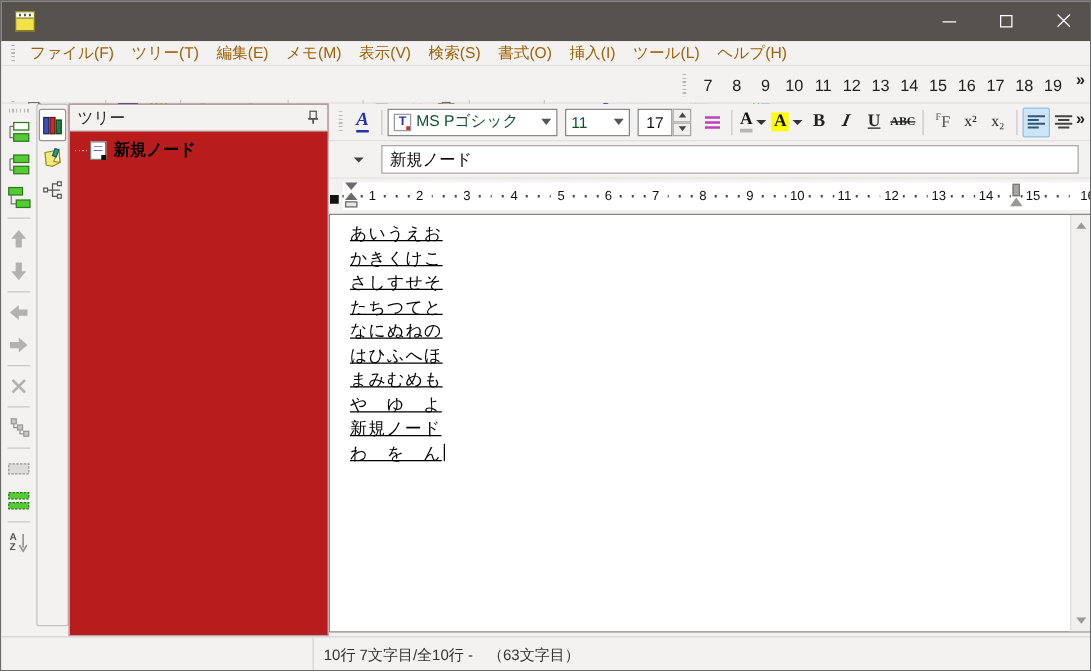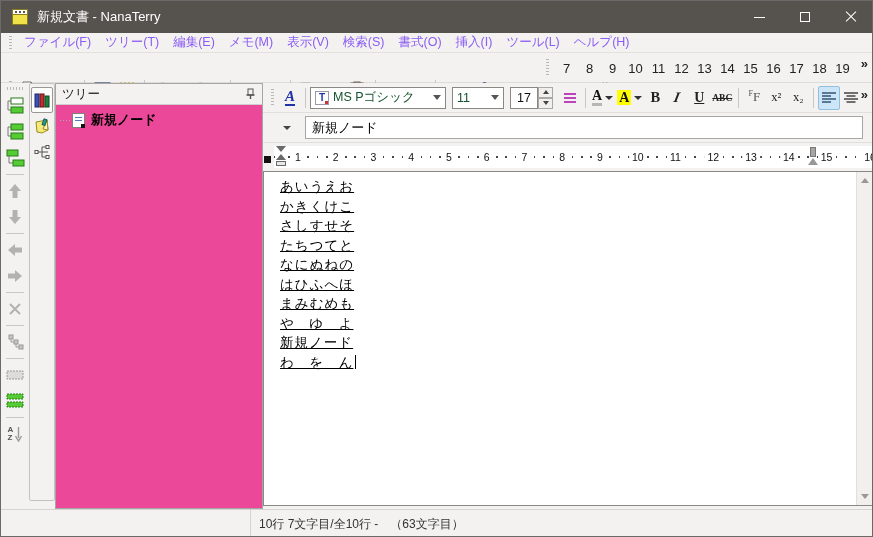--- a/index.html
+++ b/index.html
@@ -26,21 +26,21 @@
     width:14px; height:1px; background:#fff; }
   .glyph-close::before { transform:rotate(45deg); }
   .glyph-close::after { transform:rotate(-45deg); }
 
   
   #menubar { position:absolute; left:0; top:32px; width:873px; height:20px;
     background:#f3f2f0; display:flex; align-items:center; padding-left:8px;
     border-bottom:1px solid #e2e1df; }
   #menubar::before { content:""; width:3px; height:14px; margin-right:5px;
     background:repeating-linear-gradient(to bottom,#b9b7b5 0 1px,transparent 1px 3px); }
-  .menu-item { font-size:12.5px; color:#8b5cf6; padding:2px 7px; }
+  .menu-item { font-size:12.5px; color:#a16207; padding:2px 7px; }
 
   
   #maintoolbar { position:absolute; left:0; top:52px; width:873px; height:30px;
     background:#f3f2f0; border-bottom:1px solid #dddcda; }
   #maintoolbar .icons { position:absolute; left:8px; top:0; height:30px;
     display:flex; align-items:center; gap:1px;margin-top:22px; }
   #maintoolbar .icons::before { content:""; width:3px; height:18px; margin-right:4px;
     background:repeating-linear-gradient(to bottom,#b9b7b5 0 1px,transparent 1px 3px); }
   .tbtn { width:24px; height:24px; display:flex; align-items:center; justify-content:center; }
   .tbtn.narrow { width:12px; }
@@ -66,21 +66,21 @@
 
   
   #tabstrip { position:absolute; left:28px; top:82px; width:26px; height:418px;
     background:#f3f2f0; border:1px solid #c4c2c0; border-radius:2px;
     display:flex; flex-direction:column; align-items:center; padding-top:3px; }
   .tab-slot { width:22px; height:26px; display:flex; align-items:center; justify-content:center; }
   .tab-slot.active { border:1px solid #9a9896; background:#fdfdfc; border-radius:2px; }
 
   
   #treepanel { position:absolute; left:54px; top:82px; width:208px; height:426px;
-    background:#ec4899; border:1px solid #a8a6a4; }
+    background:#b91c1c; border:1px solid #a8a6a4; }
   .tree-header { height:21px; background:#f3f2f0; border-bottom:1px solid #d0cecc;
     display:flex; align-items:center; padding:0 6px; }
   .tree-header-title { font-size:12.5px; color:#1a1a1a; flex:1; }
   .tree-body { padding:6px 4px; }
   .tree-node { display:flex; align-items:center; }
   .tree-connector { width:10px; height:1px; margin-right:2px;
     background:repeating-linear-gradient(to right,#aaa 0 1px,transparent 1px 3px); }
   .doc-icon { position:relative; width:13px; height:15px; background:#fff;
     border:1px solid #808080; margin-right:6px; }
   .doc-icon::before { content:""; position:absolute; left:2px; top:3px; width:7px; height:6px;
@@ -203,21 +203,20 @@
     box-shadow:8px 0 #b4b2b0, 8px 4px #b4b2b0, 8px 8px #b4b2b0, 4px 4px #b4b2b0,
                4px 8px #b4b2b0, 0 8px #b4b2b0; }
 
   svg { display:block; }
 </style>
 </head>
 <body>
 
 <div id="titlebar">
   <div class="app-icon"></div>
-  <div class="title-text">新規文書 - NanaTerry</div>
   <div class="win-btns">
     <div class="win-btn">
         <div class="glyph-min"></div>
       </div>
     <div class="win-btn">
         <div class="glyph-max"></div>
       </div>
     <div class="win-btn">
         <div class="glyph-close"></div>
       </div>

